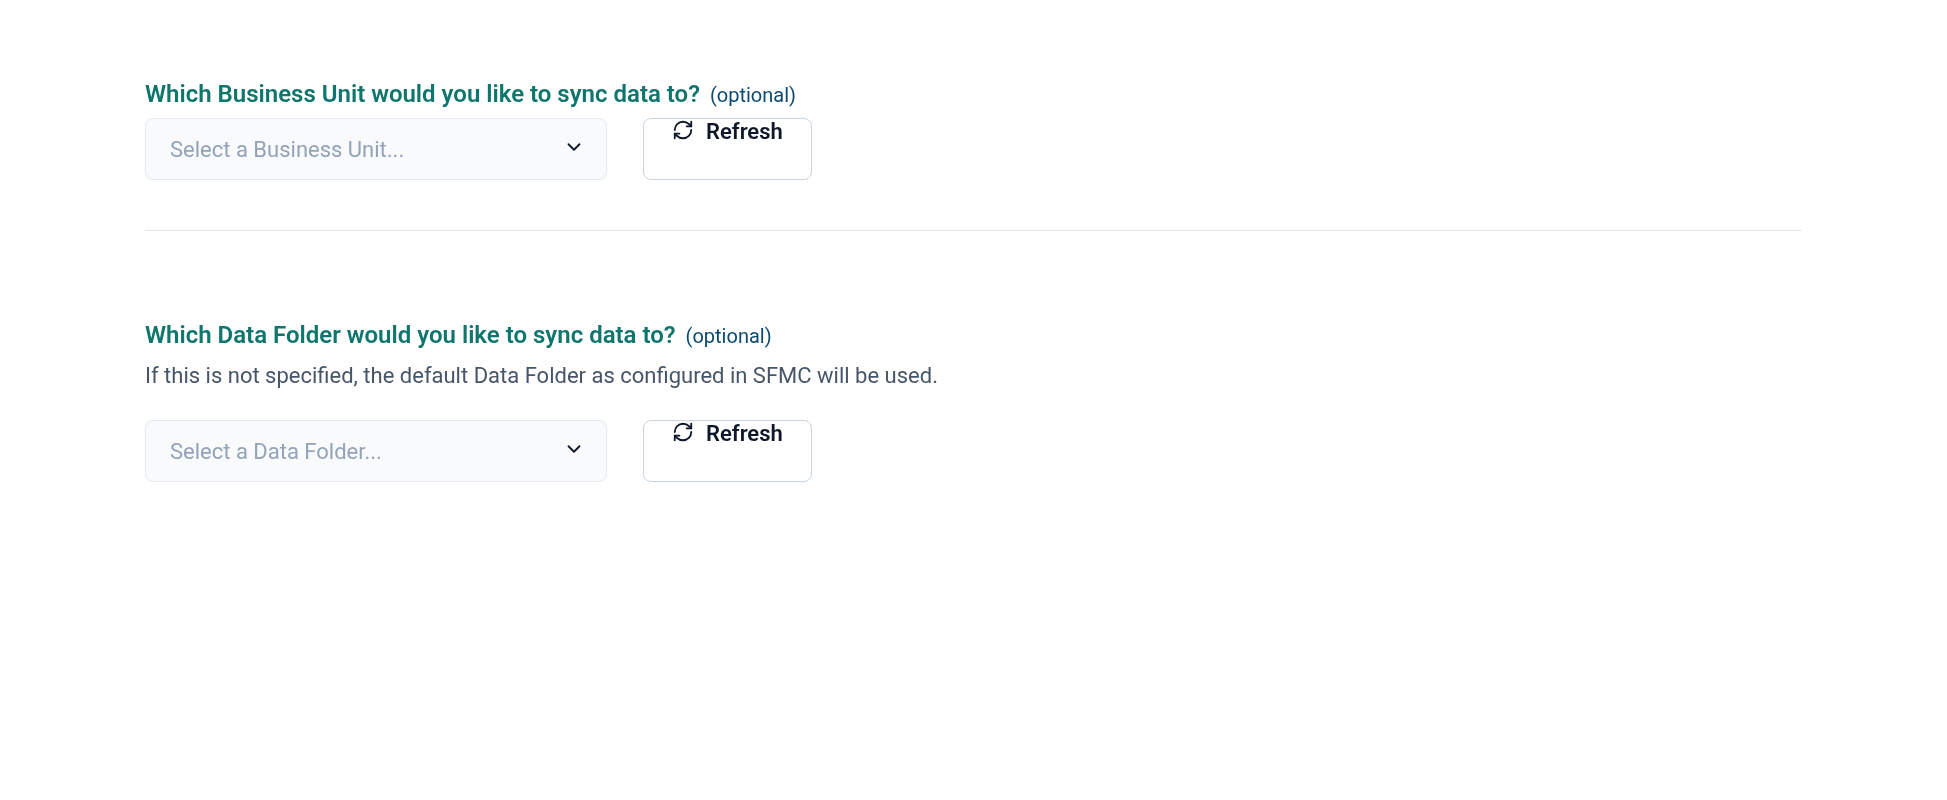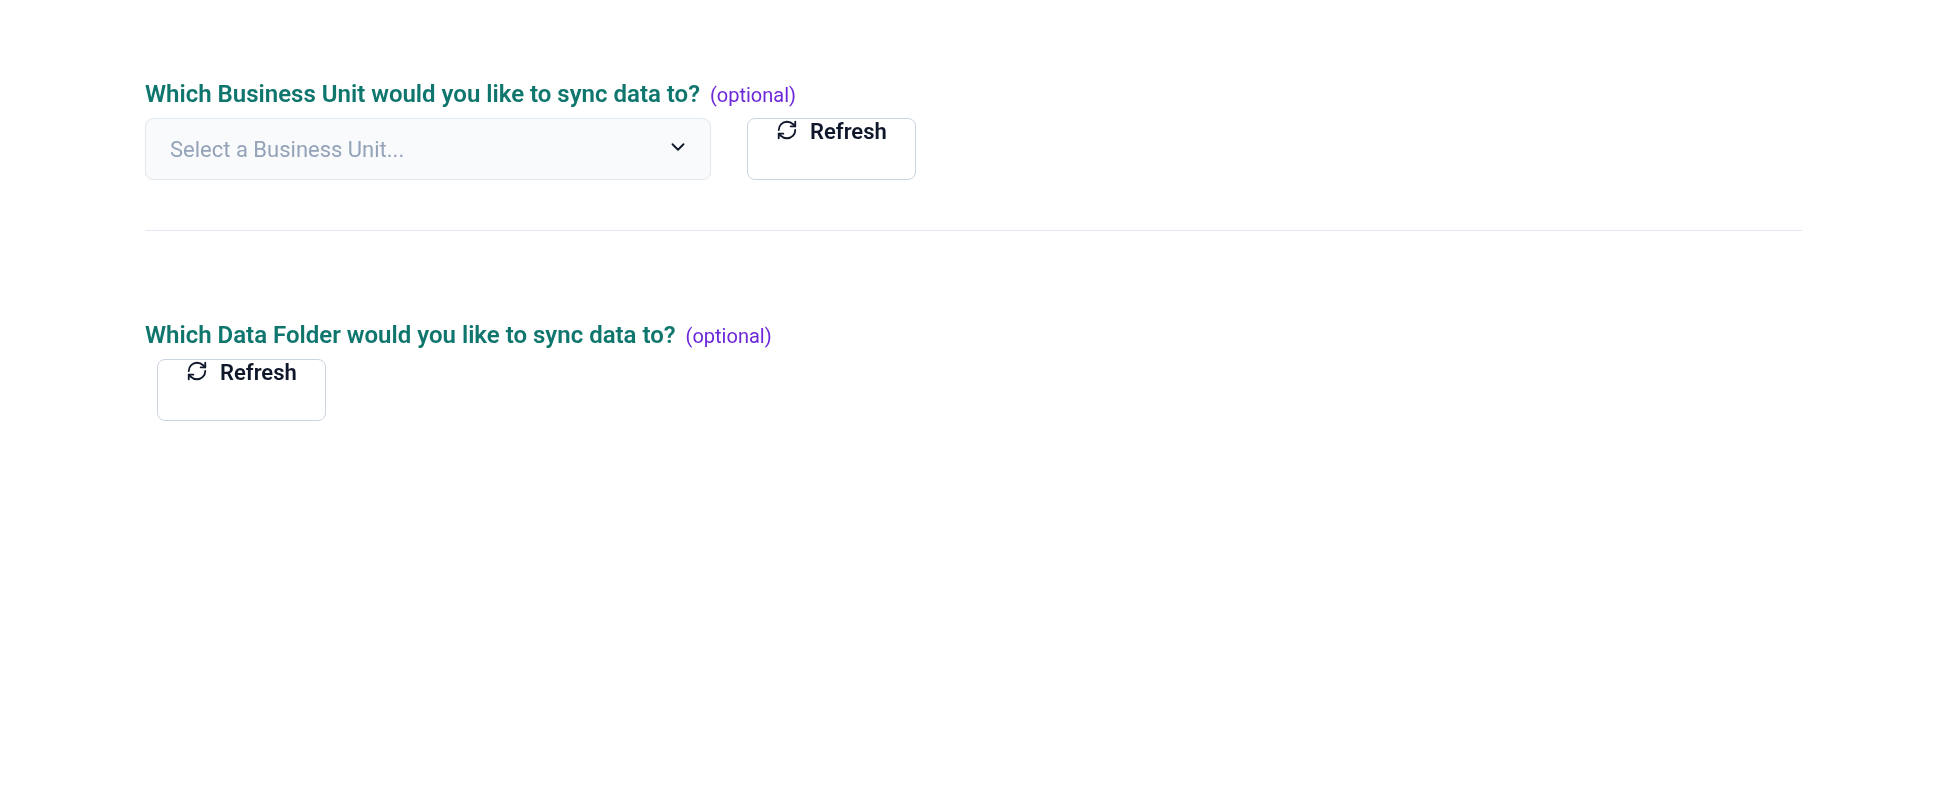--- a/index.html
+++ b/index.html
@@ -26,40 +26,40 @@
     .section-title {
       font-size: 24px;
       font-weight: 600;
       color: #0f766e;
       display: inline;
     }
     
     .optional-tag {
       font-size: 20px;
       font-weight: 400;
-      color: #6d28d9;
+      color: #0c4a6e;
       margin-left: 6px;
     }
     
     .section-description {
       font-size: 22px;
       color: #475569;
       margin-bottom: 28px;
       line-height: 1.5;
     }
     
     .controls-row {
       display: flex;
       align-items: center;
       gap: 24px;
     }
     
     .select-wrapper {
       position: relative;
-      width: 566px;
+      width: 462px;
     }
     
     .select-input {
       width: 100%;
       height: 62px;
       padding: 0 50px 0 24px;
       font-size: 22px;
       color: #1e293b;
       background: #f8fafc;
       border: 1px solid #e2e8f0;
@@ -142,21 +142,30 @@
   </div>
 </div>
 
 <hr class="divider">
 
 <div class="form-section">
   <div class="section-header">
     <span class="section-title">Which Data Folder would you like to sync data to?</span>
     <span class="optional-tag">(optional)</span>
   </div>
+  <p class="section-description">If this is not specified, the default Data Folder as configured in SFMC will be used.</p>
   <div class="controls-row">
+    <div class="select-wrapper">
+      <input type="text" readonly="" class="select-input" placeholder="Select a Data Folder..." style="">
+      <span class="chevron-icon">
+        <svg width="22" height="22" viewBox="0 0 24 24" fill="none" stroke="currentColor" stroke-width="2" stroke-linecap="round" stroke-linejoin="round">
+          <polyline points="6 9 12 15 18 9"></polyline>
+        </svg>
+      </span>
+    </div>
     <button class="refresh-button">
       <span class="refresh-icon">
         <svg width="22" height="22" viewBox="0 0 24 24" fill="none" stroke="currentColor" stroke-width="2" stroke-linecap="round" stroke-linejoin="round">
           <path d="M3 12a9 9 0 0 1 9-9 9.75 9.75 0 0 1 6.74 2.74L21 8"></path>
           <path d="M21 3v5h-5"></path>
           <path d="M21 12a9 9 0 0 1-9 9 9.75 9.75 0 0 1-6.74-2.74L3 16"></path>
           <path d="M3 21v-5h5"></path>
         </svg>
       </span>
       <span>Refresh</span>

